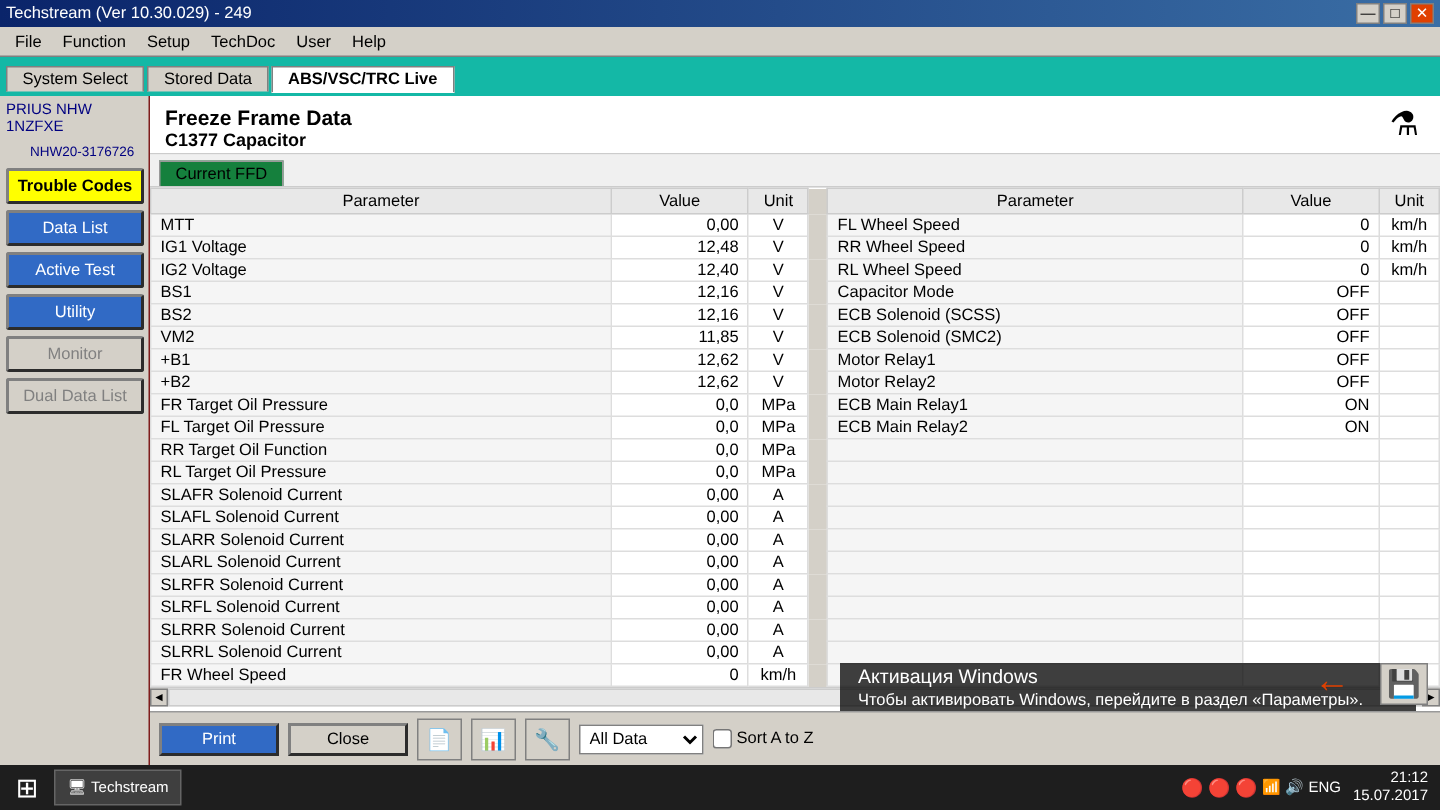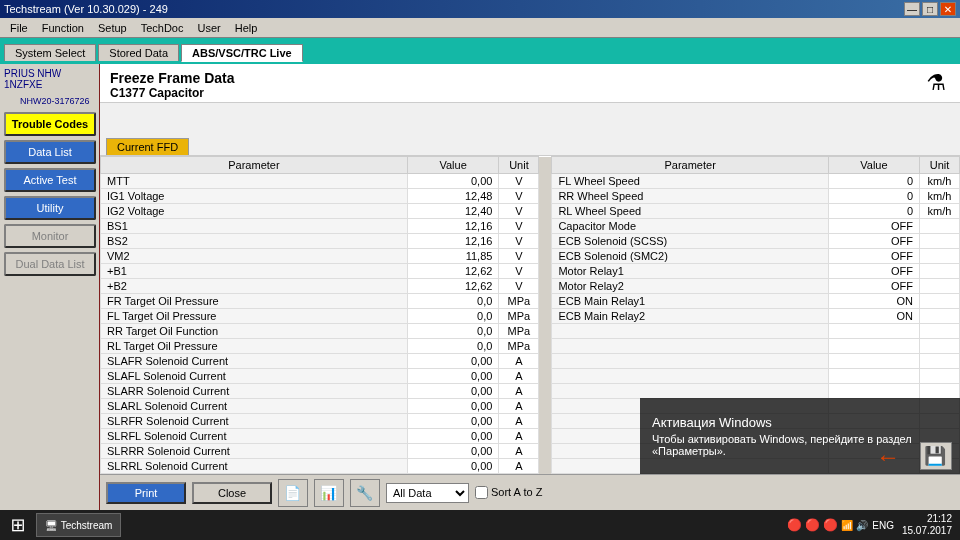--- a/index.html
+++ b/index.html
@@ -132,22 +132,21 @@
     }
     .inner-tab {
       padding: 2px 10px;
       border: 1px solid #999;
       border-bottom: none;
       background: #e8e8e8;
       font-size: 11px;
       cursor: pointer;
     }
     .inner-tab.active {
-      background: #eab308;
-      margin-top: 31px;
+      background: #15803d;
     }
 
     
     .table-area {
       flex: 1;
       overflow: auto;
       position: relative;
     }
     .freeze-table {
       width: 100%;
@@ -226,26 +225,26 @@
     .checkbox-area {
       display: flex;
       align-items: flex-start;
       gap: 3px;
       font-size: 11px;
     }
 
     
     .activation-overlay {
       position: absolute;
-      right: 0;
+      right: 16px;
       bottom: 36px;
-      width: 320px;
+      width: 384px;
       background: rgba(0,0,0,0.75);
       color: white;
-      padding: 17px 12px;
+      padding: 1px 12px;
       font-size: 11px;
       z-index: 100;
     }
     .activation-title { font-size: 13px; margin-bottom: 3px; }
     .activation-arrow {
       position: absolute;
       right: 60px;
       bottom: 42px;
       color: #e04000;
       font-size: 24px;

